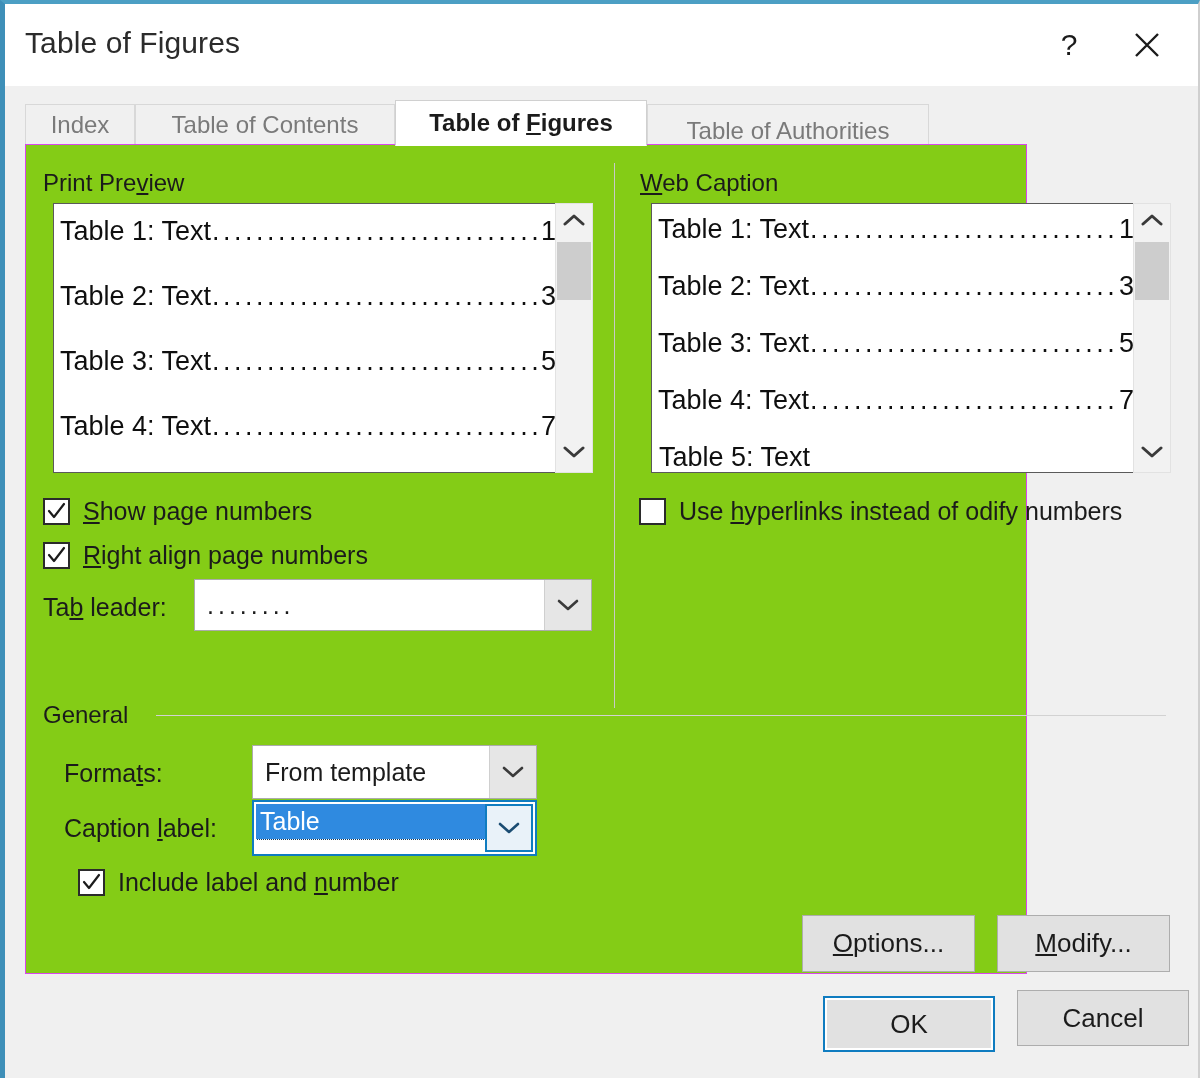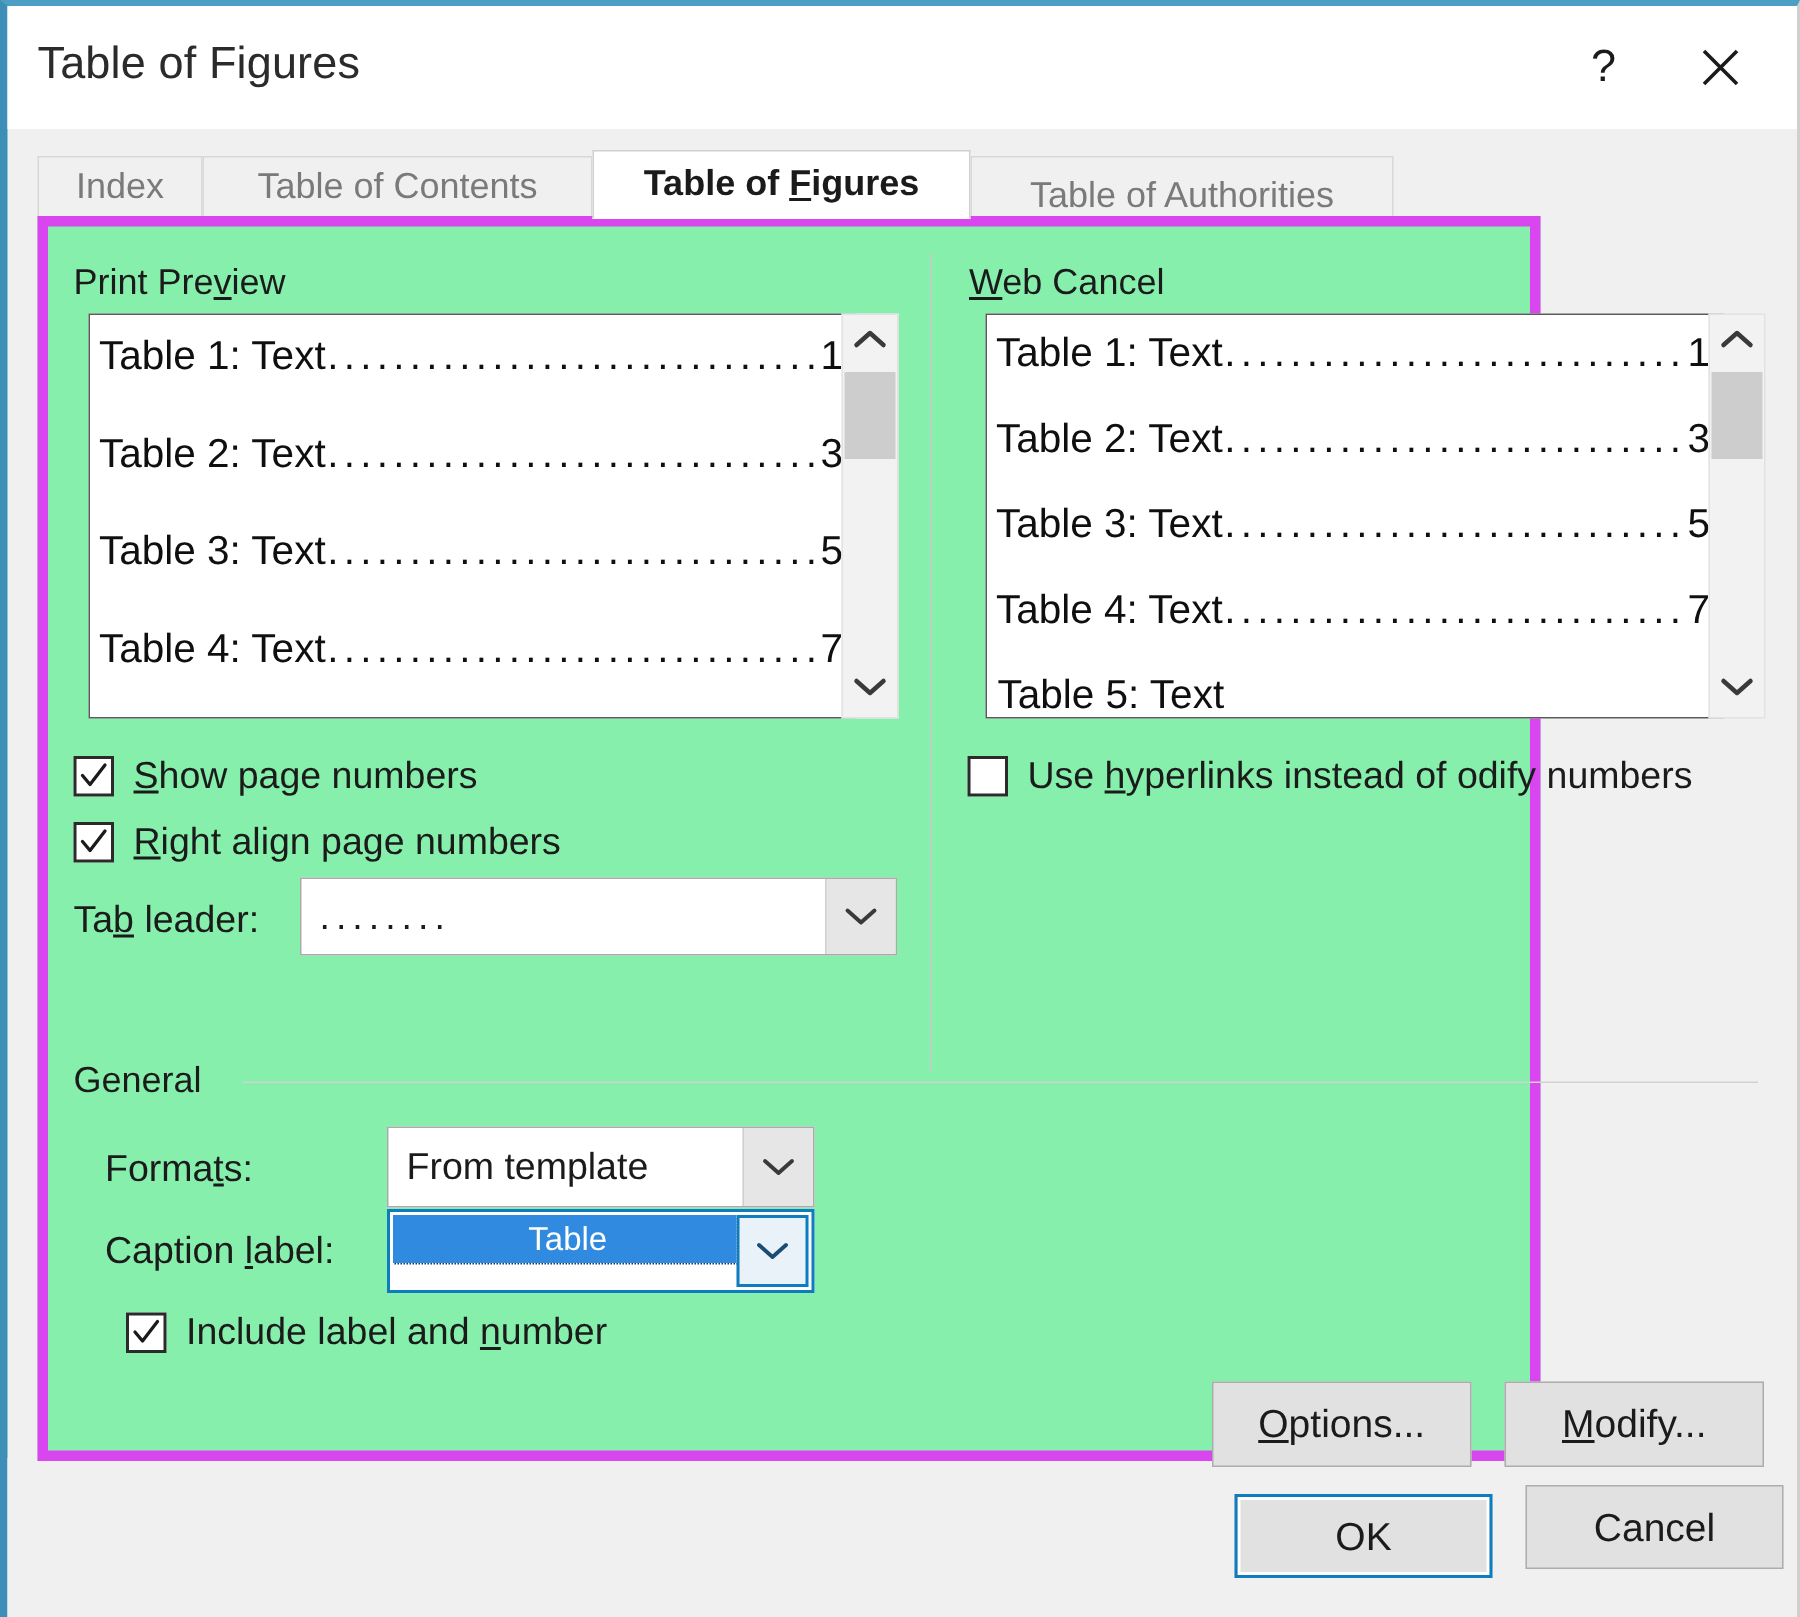--- a/index.html
+++ b/index.html
@@ -53,22 +53,22 @@
     top:0;height:46px;
     background:#ffffff;
     border:1px solid #d0d0d0;
     border-bottom:1px solid #ffffff;
     color:#1b1b1b;font-weight:bold;z-index:4;
   }
   
   .panel{
     position:absolute;left:20px;top:140px;width:1002px;height:830px;
     box-sizing:border-box;
-    background:#86efac;
-    border:7px solid #d946ef;
+    background:#84cc16;
+    border:1px solid #d946ef;
     z-index:2;
   }
   .grp-label{
     position:absolute;font-size:24px;color:#1b1b1b;white-space:nowrap;
   }
   u{text-decoration:underline;text-underline-offset:2px;}
   
   .prev-wrap{position:absolute;}
   .prev-box{
     position:absolute;left:0;top:0;
@@ -137,21 +137,21 @@
   .combo.focused{
     border:2px solid #0F7CC0;padding:2px;background:#ffffff;
   }
   .combo.focused .arrow{
     background:#E9F2F9;border:2px solid #0F7CC0;width:48px;box-sizing:border-box;
   }
   .sel-highlight{
     background:#2F8AE0;color:#ffffff;
     outline:1px dotted #13395c;
     display:block;width:100%;box-sizing:border-box;
-    padding:3px 0 3px 4px;font-size:22px;text-align:center;
+    padding:3px 0 3px 4px;font-size:25px;
   }
   .leader-dots{font-size:25px;letter-spacing:4px;color:#1b1b1b;}
   
   .vdiv{position:absolute;width:1px;background:#c9c9c9;}
   .hrule{position:absolute;height:1px;background:#d2d2d2;}
   
   .btn{
     position:absolute;box-sizing:border-box;
     background:#E1E1E1;border:1px solid #ADADAD;
     display:flex;align-items:center;justify-content:center;
@@ -246,21 +246,21 @@
           <span>
             <svg width="22" height="14" viewBox="0 0 22 14">
                 <path d="M2 3 L11 11 L20 3" stroke="#3a3a3a" stroke-width="3" fill="none" stroke-linecap="round" stroke-linejoin="round"></path>
               </svg>
           </span>
         </div>
       </div>
     </div>
 
     <div class="grp-label" style="left:614px;top:24px;">
-      <u>W</u><span>eb Cancel</span>
+      <u>W</u><span>eb Caption</span>
     </div>
 
     <div class="prev-wrap" style="left:613px;top:58px;width:530px;height:270px;">
       <div class="prev-box" style="width:492px;height:270px;">
         <div class="prev-line" style="margin-top:10px;">
           <span class="pl-label">Table  1: Text</span>
             <span class="pl-dots">..............................</span>
             <span class="pl-num">1</span>
         </div>
         <div class="prev-line" style="margin-top:26px;">

